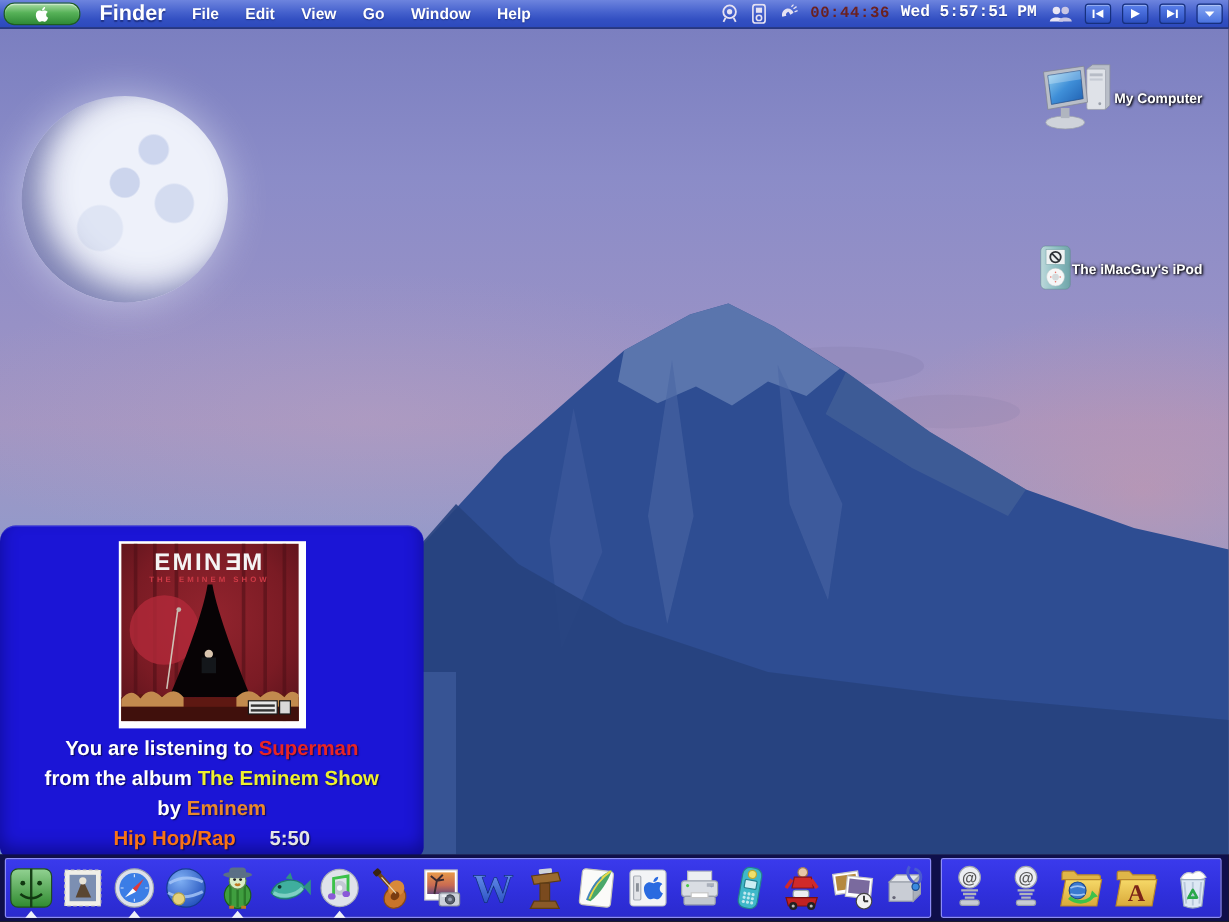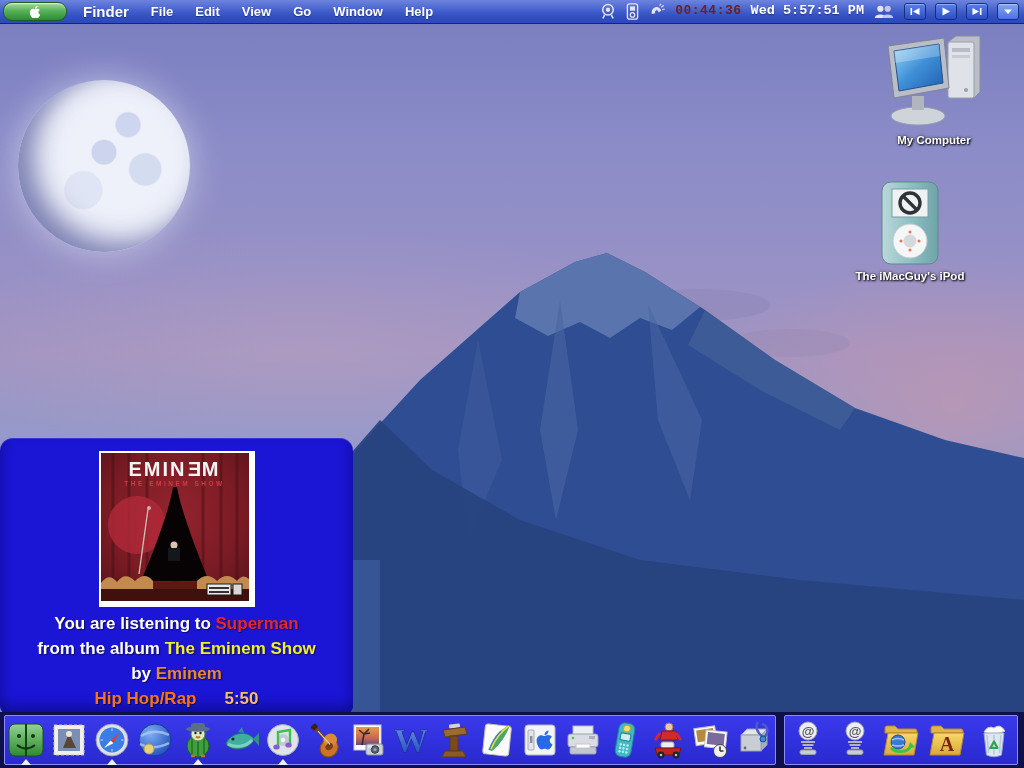--- a/index.html
+++ b/index.html
@@ -10,21 +10,21 @@
   #menubar{position:absolute;left:0;top:0;width:1024px;height:23px;
     background:linear-gradient(180deg,#6d84de 0%,#4561cd 45%,#3350c2 70%,#2c49bc 100%);
     border-bottom:1px solid #15266f;display:flex;align-items:center;z-index:50;}
   .apple-pill{width:62px;height:17px;margin-left:3px;border-radius:9px;
     background:linear-gradient(180deg,#a8dca4 0%,#57b258 45%,#2f8a36 100%);
     border:1px solid #1d5c22;display:flex;align-items:center;justify-content:center;
     box-shadow:inset 0 1px 1px rgba(255,255,255,.6);}
   .apple-pill svg{width:12px;height:14px;}
   .menu{color:#fff;font-size:13px;font-weight:bold;margin-left:22px;
     text-shadow:0 1px 1px rgba(10,20,80,.5);white-space:nowrap;}
-  .menu.first{margin-left:16px;font-size:15px;}
+  .menu.first{margin-left:16px;font-size:18px;}
   .mb-right{margin-left:auto;display:flex;align-items:flex-start;gap:9px;padding-right:5px;font-family:Liberation Mono, monospace;}
   .st-icon{display:flex;align-items:center;}
   .st-icon svg{height:17px;}
   .timer{color:#6b2121;font-size:13px;font-weight:bold;letter-spacing:.5px;}
   .clock{color:#fff;font-size:13.5px;font-weight:bold;text-shadow:0 1px 1px rgba(10,20,80,.5);}
   .mbtn{width:20px;height:15px;border-radius:3px;display:flex;align-items:center;justify-content:center;
     background:linear-gradient(180deg,#5a80ec 0%,#2c4fc0 100%);
     border:1px solid #16307e;box-shadow:inset 0 1px 0 rgba(255,255,255,.35);}
   .mbtn.light{background:linear-gradient(180deg,#86a6f2 0%,#4a73e0 100%);}
   .mbtn svg{width:10px;height:9px;}
@@ -39,42 +39,42 @@
     background:
       radial-gradient(circle at 64% 26%, #cdd6ee 0 7%, rgba(0,0,0,0) 8%),
       radial-gradient(circle at 50% 42%, #ccd5ed 0 9%, rgba(0,0,0,0) 10%),
       radial-gradient(circle at 74% 52%, #d4dcf0 0 10%, rgba(0,0,0,0) 11%),
       radial-gradient(circle at 38% 64%, #dfe5f4 0 12%, rgba(0,0,0,0) 13%),
       radial-gradient(circle at 58% 50%, #eef1fa 0 60%, #e3e8f6 78%, #d4dbee 100%);
     box-shadow:inset 16px -10px 26px rgba(108,112,168,.85), 0 0 34px rgba(235,238,250,.55);}
   #mountain{position:absolute;left:0;top:23px;width:1024px;height:689px;}
 
   
-  .dicon{position:absolute;width:136px;display:flex;flex-direction:column;align-items:center;justify-content:center;}
+  .dicon{position:absolute;width:136px;display:flex;flex-direction:row;align-items:center;justify-content:center;}
   .dicon .dlabel{margin-top:4px;color:#fff;font-size:11.5px;font-weight:bold;
     text-shadow:1px 1px 2px #000,0 0 3px rgba(0,0,0,.8);white-space:nowrap;}
 
   
   #nowplaying{position:absolute;left:0;top:438px;width:353px;height:277px;
     background:#1b15d6;border-radius:13px 13px 9px 9px;
     box-shadow:inset 0 -8px 14px rgba(0,0,60,.45), inset 0 1px 0 rgba(120,120,255,.35);}
   #art-frame{width:152px;height:152px;margin:13px auto 4px auto;background:#fff;padding:2px;position:relative;}
   #art-frame svg{display:block;}
   .art-titles{position:absolute;left:2px;top:8px;width:148px;text-align:center;line-height:1;}
   .art-artist{color:#f4f4f4;font-size:20px;font-weight:bold;letter-spacing:2px;}
   .art-artist .flip{display:inline-block;transform:scaleX(-1);}
   .art-album{margin-top:2px;color:#cf3a46;font-size:6.5px;font-weight:bold;letter-spacing:2.5px;}
   .np-line{text-align:center;font-size:17px;font-weight:bold;line-height:25px;
     text-shadow:1px 1px 1px rgba(0,0,0,.55);white-space:nowrap;}
   .np-black{color:#ffffff;}
   .np-track{color:#e82525;}
   .np-artist{color:#e8872c;}
   .np-album{color:#eef02e;}
   .np-genre{color:#f97316;}
-  .np-time{color:#fdba74;margin-left:28px;text-align:right;}
+  .np-time{color:#e5e5e5;margin-left:28px;text-align:right;}
 
   
   #dockbar{position:absolute;left:0;top:712px;width:1024px;height:56px;background:#0f0f4a;}
   .dock-panel{position:absolute;top:3px;height:50px;border:1px solid #8c8cf8;border-radius:2px;
     background:linear-gradient(180deg,#3a3aec 0%,#3030dd 55%,#2a2ace 100%);
     display:flex;align-items:center;justify-content:space-around;box-sizing:border-box;}
   #dock-left{left:4px;width:772px;}
   #dock-right{left:784px;width:234px;}
   .dock-item{position:relative;height:48px;display:flex;align-items:center;justify-content:center;flex:1;}
   .dock-item svg{width:40px;height:40px;}
@@ -187,21 +187,21 @@
       <circle cx="84" cy="58" r="2" fill="#9aa0ab"></circle>
       <ellipse cx="36" cy="84" rx="27" ry="9" fill="#cfd3da" stroke="#9aa0ab"></ellipse>
       <rect x="30" y="64" width="12" height="14" fill="#b0b5bf"></rect>
       <path d="M6 14 L62 6 L67 56 L12 66 Z" fill="#b9bec8" stroke="#80858f"></path>
       <path d="M12 19 L57 12 L61 51 L17 59 Z" fill="url(#gscr)" stroke="#2a4f86"></path>
       <path d="M12 19 L57 12 L58 24 L13 31 Z" fill="#ffffff" opacity=".25"></path>
     </svg>
     <span class="dlabel">My Computer</span>
   </div>
 
-  <div class="dicon" style="left:842px;top:180px;">
+  <div class="dicon" style="left:866px;top:180px;">
     <svg width="62" height="86" viewBox="0 0 62 86">
       <defs>
         <linearGradient id="gipod" x1="0" y1="0" x2="1" y2="0">
           <stop offset="0" stop-color="#bcd8da"></stop>
             <stop offset=".5" stop-color="#8fc0c4"></stop>
             <stop offset="1" stop-color="#6fa4a8"></stop>
         </linearGradient>
       </defs>
       <rect x="3" y="2" width="56" height="82" rx="9" fill="url(#gipod)" stroke="#5d898c"></rect>
       <rect x="13" y="9" width="36" height="28" fill="#eef2f2" stroke="#76a0a4"></rect>

